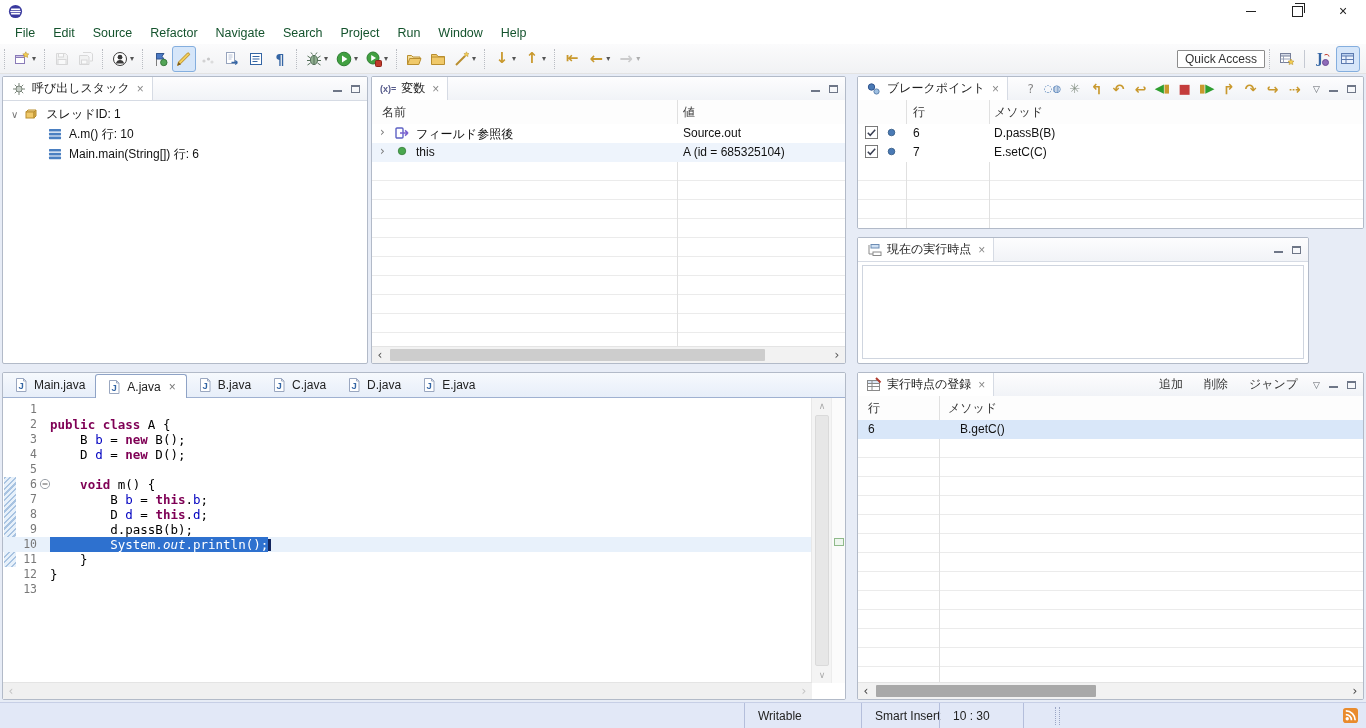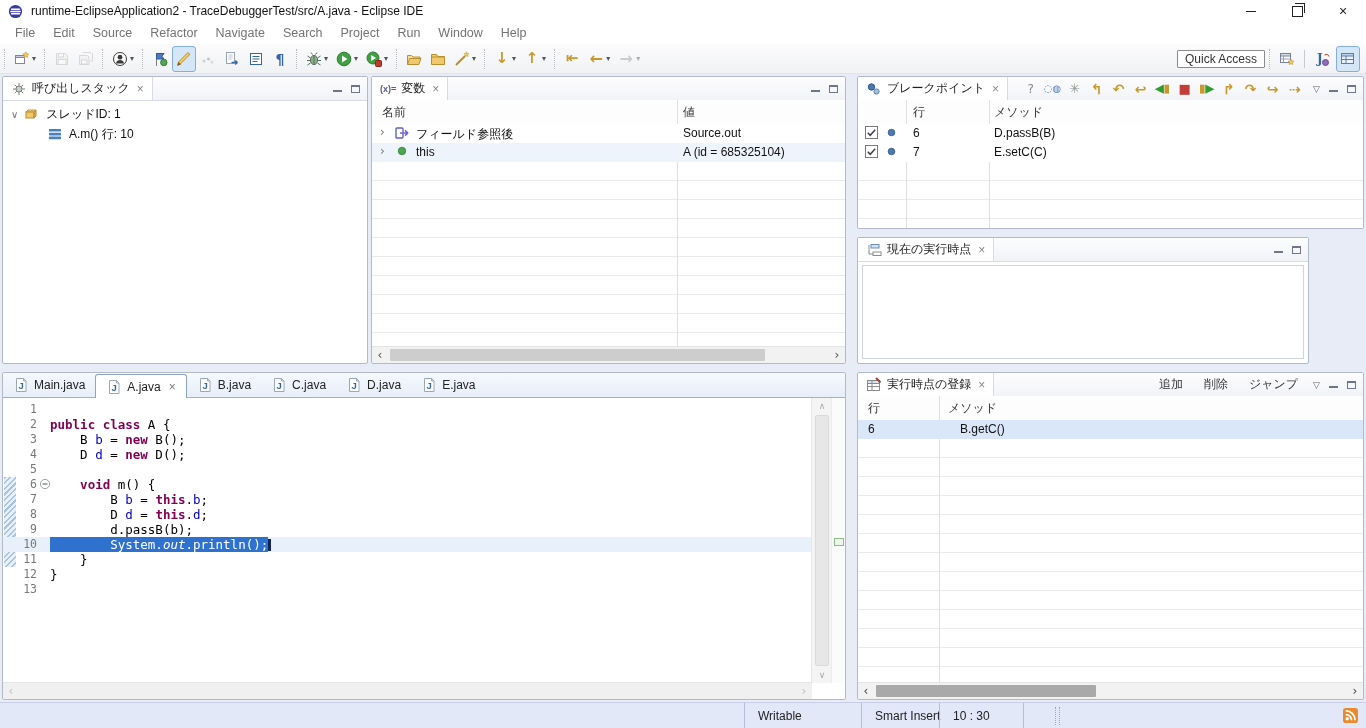--- a/index.html
+++ b/index.html
@@ -12,21 +12,21 @@
   .titlebar .appicon{margin-left:8px;width:15px;height:15px;}
   .titlebar .title{margin-left:8px;font-size:12px;color:#111;}
   .winbtns{position:absolute;right:0;top:0;height:22px;display:flex;}
   .winbtn{width:46px;height:22px;display:flex;align-items:center;justify-content:center;color:#222;}
   .wb-min i{display:block;width:10px;height:1px;background:#222;}
   .wb-max i{display:block;width:9px;height:9px;border:1px solid #222;position:relative;}
   .wb-max i:before{content:"";position:absolute;left:2px;top:-4px;width:9px;height:9px;border:1px solid #222;border-bottom:none;border-left:none;}
   .wb-close{font-size:14px;}
   
   .menubar{position:absolute;left:0;top:22px;width:1366px;height:22px;background:#fff;display:flex;align-items:center;padding-left:6px;box-sizing:border-box;}
-  .mi{padding:2px 9px;font-size:12.5px;color:#737373;}
+  .mi{padding:2px 9px;font-size:12.5px;color:#14532d;}
   
   .toolbar{position:absolute;left:0;top:44px;width:1366px;height:30px;background:linear-gradient(#fbfbfc,#f1f2f4);border-bottom:1px solid #e3e3e3;display:flex;align-items:center;box-sizing:border-box;}
   .tsep{width:1px;height:20px;border-left:1px dotted #b9bcc2;margin:0 4px;}
   .tbtn{display:inline-flex;align-items:center;justify-content:center;height:24px;padding:0 3px;border:1px solid transparent;border-radius:3px;background:transparent;}
   .tbtn.selected{background:#d6e6f9;border-color:#84aede;}
   .tbtn.disabled{opacity:.45;}
   .tbtn .dd{font-size:8px;color:#555;margin-left:2px;font-family:"DejaVu Sans",sans-serif;}
   .tb-right{position:absolute;right:6px;top:0;height:30px;display:flex;align-items:center;}
   .qa{border:1px solid #8c8c8c;background:#fff;color:#333;font-size:12px;padding:1px 7px;border-radius:1px;}
   
@@ -99,21 +99,20 @@
 
   <div class="titlebar">
     <span class="appicon ic">
         <svg viewBox="0 0 16 16">
           <circle cx="8" cy="8" r="7" fill="#39399e"></circle>
           <rect x="3" y="4.8" width="10" height="1.6" rx=".8" fill="#fff"></rect>
           <rect x="2.3" y="7.2" width="11.4" height="1.6" rx=".8" fill="#fff"></rect>
           <rect x="3" y="9.6" width="10" height="1.6" rx=".8" fill="#fff"></rect>
         </svg>
       </span>
-    <span class="title">runtime-EclipseApplication2 - TraceDebuggerTest/src/A.java - Eclipse IDE</span>
     <div class="winbtns">
       <div class="winbtn wb-min">
           <i></i>
         </div>
       <div class="winbtn wb-max">
           <i></i>
         </div>
       <div class="winbtn wb-close">×</div>
     </div>
   </div>
@@ -366,20 +365,30 @@
         </div>
         <div class="trow" style="top:24px;">
           <span class="ic" style="margin-left:44px;">
               <svg viewBox="0 0 16 16">
                 <rect x="2" y="3" width="12" height="2.6" rx=".6" fill="#4a7fc1"></rect>
                 <rect x="2" y="6.8" width="12" height="2.6" rx=".6" fill="#4a7fc1"></rect>
                 <rect x="2" y="10.6" width="12" height="2.6" rx=".6" fill="#4a7fc1"></rect>
               </svg>
             </span>
           <span style="margin-left:6px;">A.m() 行: 10</span>
+        </div>
+        <div class="trow" style="top:44px;">
+          <span class="ic" style="margin-left:44px;">
+              <svg viewBox="0 0 16 16">
+                <rect x="2" y="3" width="12" height="2.6" rx=".6" fill="#4a7fc1"></rect>
+                <rect x="2" y="6.8" width="12" height="2.6" rx=".6" fill="#4a7fc1"></rect>
+                <rect x="2" y="10.6" width="12" height="2.6" rx=".6" fill="#4a7fc1"></rect>
+              </svg>
+            </span>
+          <span style="margin-left:6px;">Main.main(String[]) 行: 6</span>
         </div>
       </div>
     </div>
 
     <div class="panel" style="left:371px;top:2px;width:475px;height:288px;">
       <div class="phead">
         <div class="ptab">
           <span style="font-size:9px;font-weight:bold;color:#555a8a;">(x)=</span>
           <span>変数</span>
           <span class="x">×</span>

